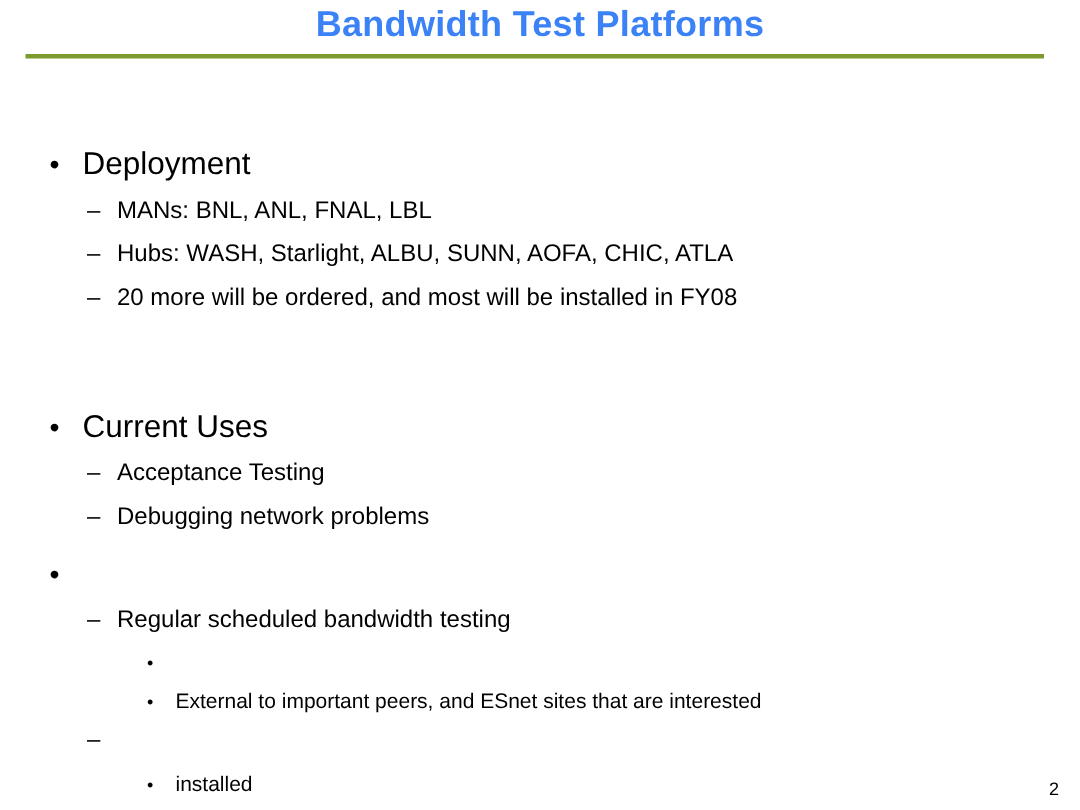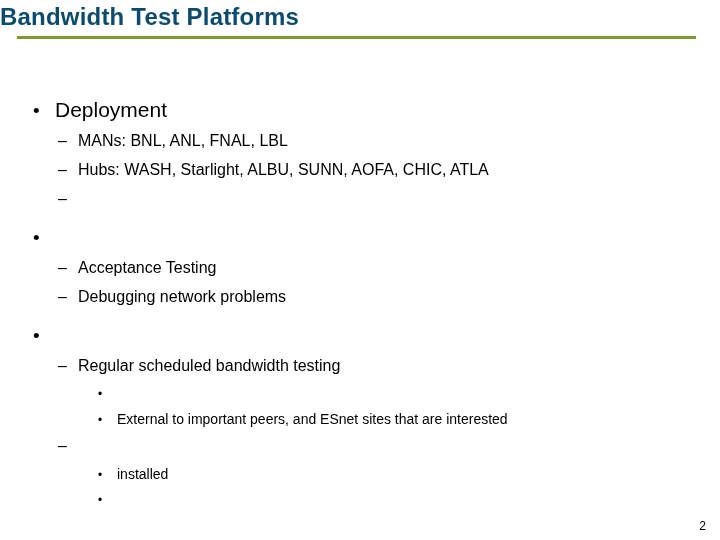--- a/index.html
+++ b/index.html
@@ -11,24 +11,25 @@
     overflow: hidden;
   }
   .slide {
     position: relative;
     width: 720px; height: 540px;
     background: #ffffff;
   }
   .title {
     position: absolute;
     top: 3px; left: 0; right: 0;
+    text-align: center;
     font-size: 24px;
     font-weight: bold;
     line-height: 28px;
-    color: #0c4a6e;
+    color: #3b82f6;
     letter-spacing: 0.2px;
   }
   .divider {
     position: absolute;
     top: 36px; left: 17px;
     width: 679px; height: 3px;
     background: #7c9a2d;
   }
   .outline {
     position: absolute;
@@ -86,23 +87,25 @@
       <div class="item l2">
         <span class="marker">–</span>
         <span class="txt">MANs: BNL, ANL, FNAL, LBL</span>
       </div>
       <div class="item l2">
         <span class="marker">–</span>
         <span class="txt">Hubs: WASH, Starlight, ALBU, SUNN, AOFA, CHIC, ATLA</span>
       </div>
       <div class="item l2">
         <span class="marker">–</span>
+        <span class="txt">20 more will be ordered, and most will be installed in FY08</span>
       </div>
       <div class="item l1">
         <span class="marker">•</span>
+        <span class="txt">Current Uses</span>
       </div>
       <div class="item l2">
         <span class="marker">–</span>
         <span class="txt">Acceptance Testing</span>
       </div>
       <div class="item l2">
         <span class="marker">–</span>
         <span class="txt">Debugging network problems</span>
       </div>
       <div class="item l1">

